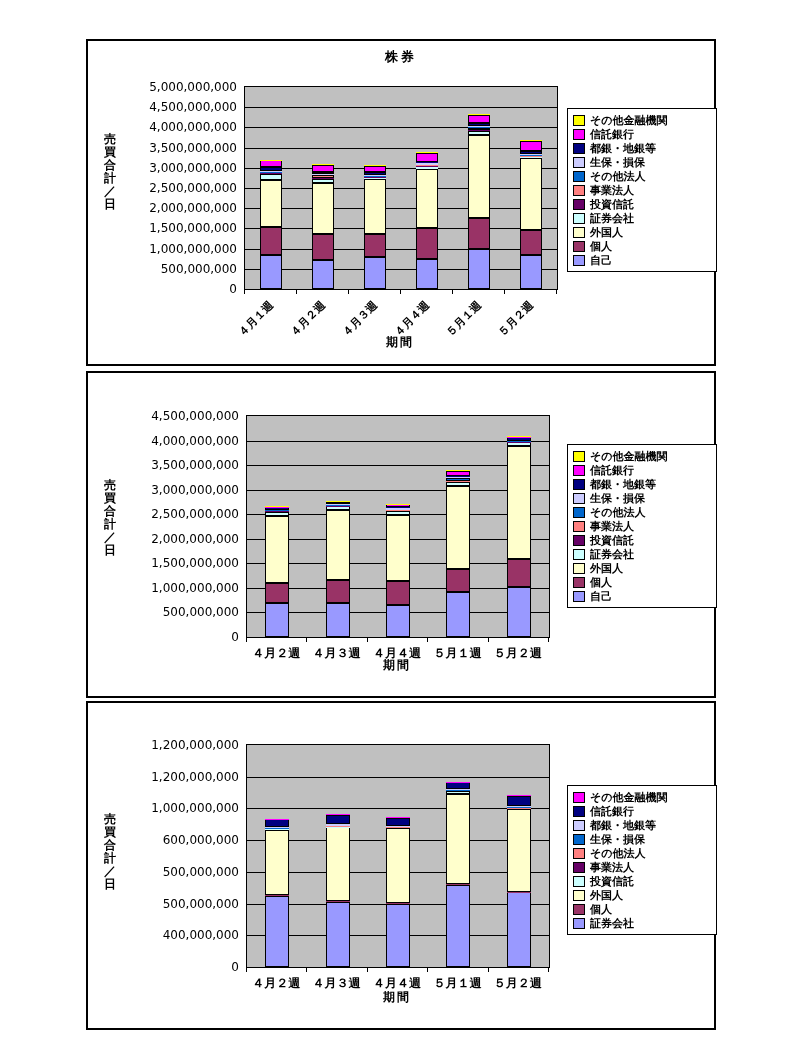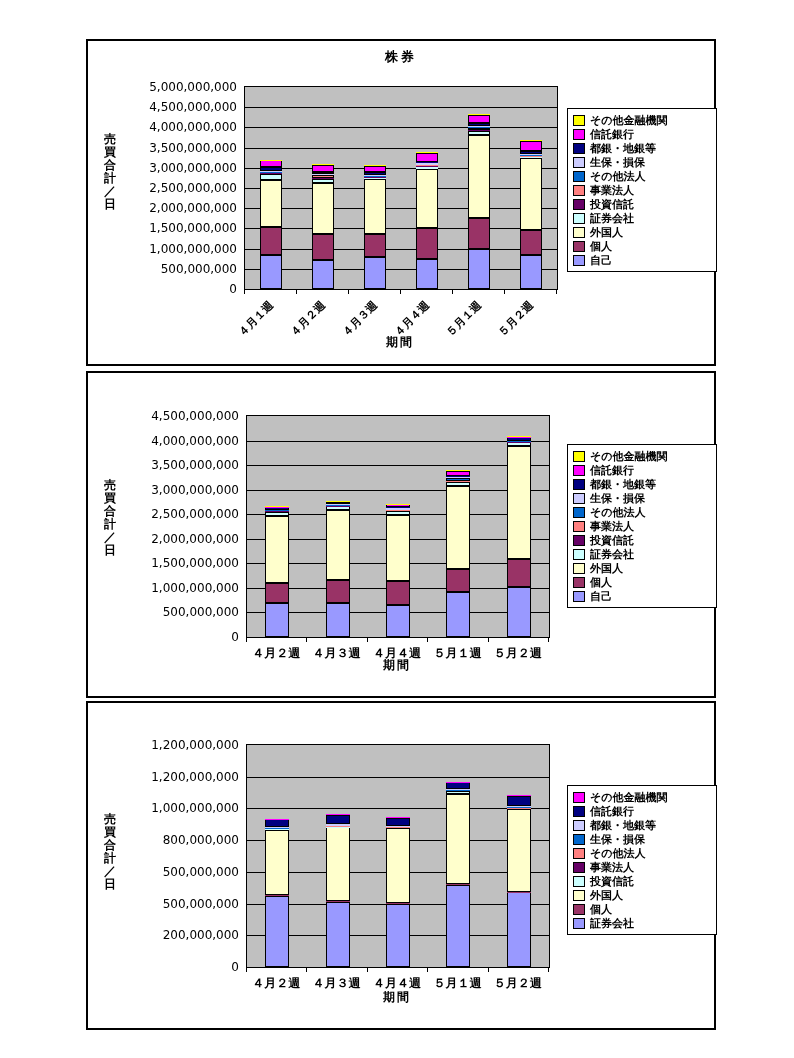--- a/index.html
+++ b/index.html
@@ -426,24 +426,24 @@
         <div class="seg" style="left: 259.8px; bottom: 158.889px; width: 24px; height: 0.6px; background: rgb(255, 128, 128);"></div>
         <div class="seg" style="left: 259.8px; bottom: 159.206px; width: 24px; height: 0.6px; background: rgb(0, 102, 204);"></div>
         <div class="seg" style="left: 259.8px; bottom: 159.523px; width: 24px; height: 1.90286px; background: rgb(204, 204, 255);"></div>
         <div class="seg bordered" style="left: 259.8px; bottom: 161.426px; width: 24px; height: 9.51429px; background: rgb(0, 0, 128);"></div>
         <div class="seg" style="left: 259.8px; bottom: 170.94px; width: 24px; height: 0.6px; background: rgb(255, 0, 255);"></div>
       </div>
     <div class="yticks">
         <div class="ytick" style="position: absolute; right: 475px; top: 35px;">1,200,000,000</div>
         <div class="ytick" style="position: absolute; right: 475px; top: 66.7143px;">1,200,000,000</div>
         <div class="ytick" style="position: absolute; right: 475px; top: 98.4286px;">1,000,000,000</div>
-        <div class="ytick" style="position: absolute; right: 475px; top: 130.143px;">800,000,000</div>
+        <div class="ytick" style="position: absolute; right: 475px; top: 130.143px;">600,000,000</div>
         <div class="ytick" style="position: absolute; right: 475px; top: 161.857px;">500,000,000</div>
         <div class="ytick" style="position: absolute; right: 475px; top: 193.571px;">500,000,000</div>
-        <div class="ytick" style="position: absolute; right: 475px; top: 225.286px;">200,000,000</div>
+        <div class="ytick" style="position: absolute; right: 475px; top: 225.286px;">400,000,000</div>
         <div class="ytick" style="position: absolute; right: 475px; top: 257px;">0</div>
       </div>
     <div class="xticks">
         <div class="tickmark" style="left: 158px; top: 265px;"></div>
         <div class="tickmark" style="left: 218.4px; top: 265px;"></div>
         <div class="tickmark" style="left: 278.8px; top: 265px;"></div>
         <div class="tickmark" style="left: 339.2px; top: 265px;"></div>
         <div class="tickmark" style="left: 399.6px; top: 265px;"></div>
         <div class="tickmark" style="left: 460px; top: 265px;"></div>
         <div class="xtick-h" style="left: 158px; width: 60.4px; top: 272px;">４月２週</div>

